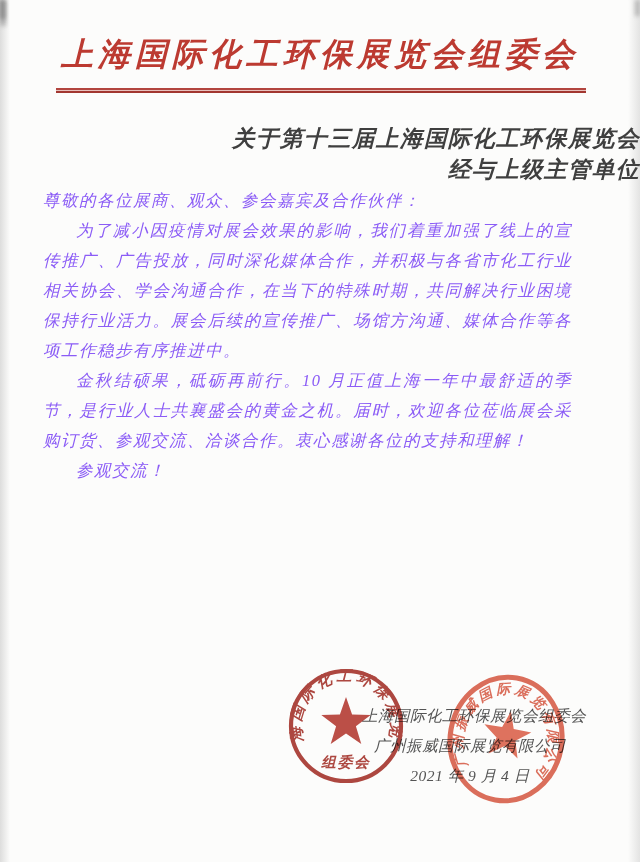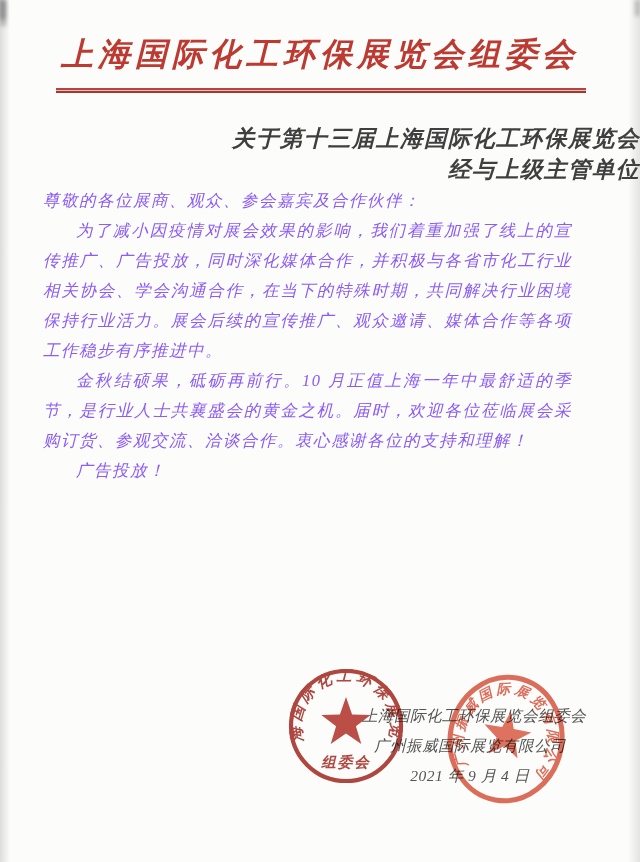--- a/index.html
+++ b/index.html
@@ -102,23 +102,23 @@
   <div class="org-name">上海国际化工环保展览会组委会</div>
   <div class="rule"></div>
 
   <div class="doc-title">
     <div>关于第十三届上海国际化工环保展览会</div>
     <div>经与上级主管单位</div>
   </div>
 
   <div class="body-text">
     <p>尊敬的各位展商、观众、参会嘉宾及合作伙伴：</p>
-    <p class="indent">为了减小因疫情对展会效果的影响，我们着重加强了线上的宣传推广、广告投放，同时深化媒体合作，并积极与各省市化工行业相关协会、学会沟通合作，在当下的特殊时期，共同解决行业困境保持行业活力。展会后续的宣传推广、观众邀请、媒体合作等各项工作稳步有序推进中。</p>
+    <p class="indent">为了减小因疫情对展会效果的影响，我们着重加强了线上的宣传推广、广告投放，同时深化媒体合作，并积极与各省市化工行业相关协会、学会沟通合作，在当下的特殊时期，共同解决行业困境保持行业活力。展会后续的宣传推广、场馆方沟通、媒体合作等各项工作稳步有序推进中。</p>
     <p class="indent">金秋结硕果，砥砺再前行。10 月正值上海一年中最舒适的季节，是行业人士共襄盛会的黄金之机。届时，欢迎各位莅临展会采购订货、参观交流、洽谈合作。衷心感谢各位的支持和理解！</p>
-    <p class="indent">广告投放！</p>
+    <p class="indent">参观交流！</p>
   </div>
 
   <div class="signature">
     <div>上海国际化工环保展览会组委会</div>
     <div>广州振威国际展览有限公司</div>
     <div>2021 年 9 月 4 日</div>
   </div>
 
   <div class="seal seal-left">
     <svg viewBox="0 0 120 120" xmlns="http://www.w3.org/2000/svg">

